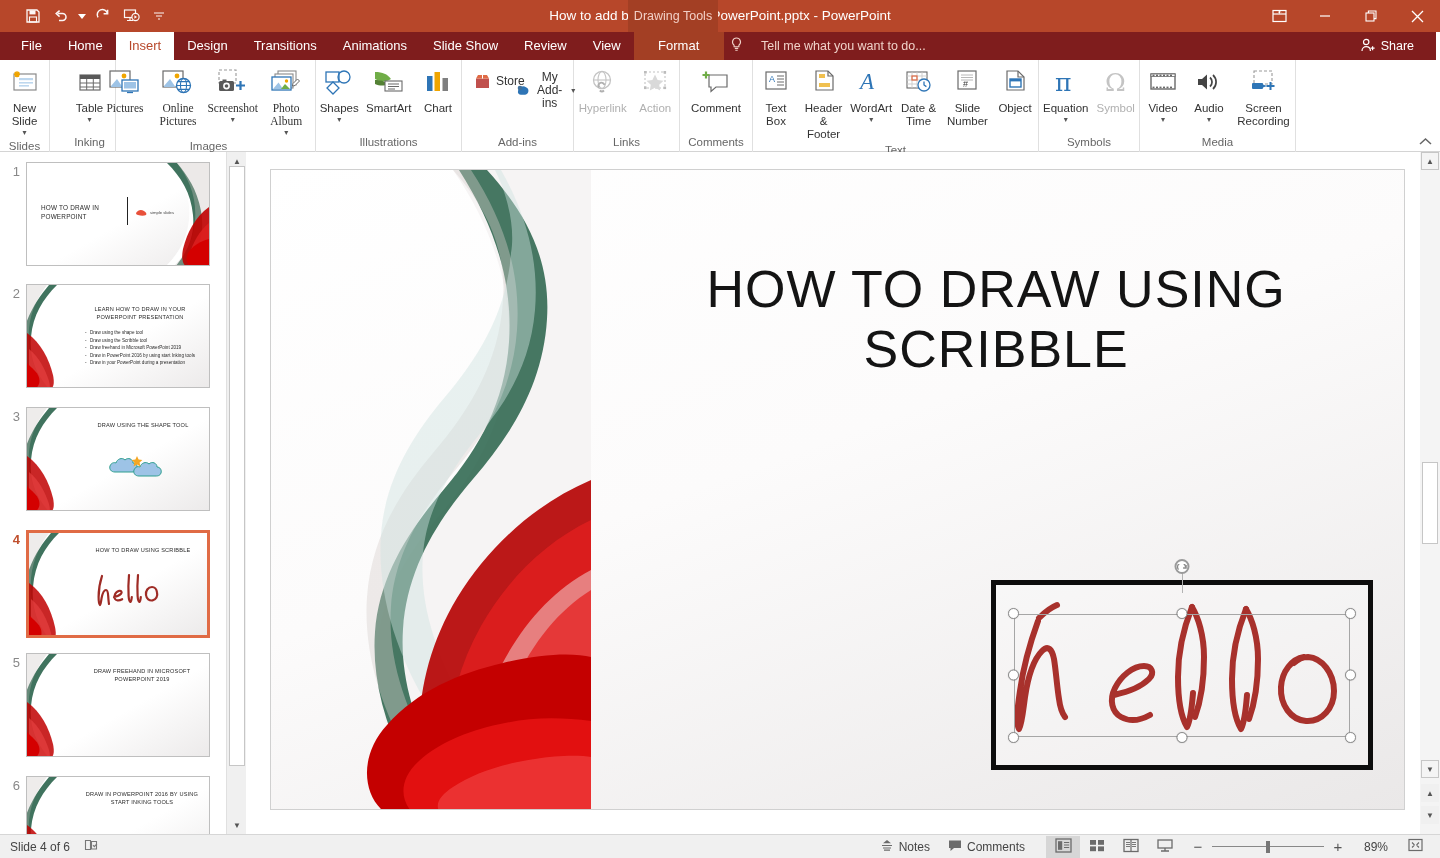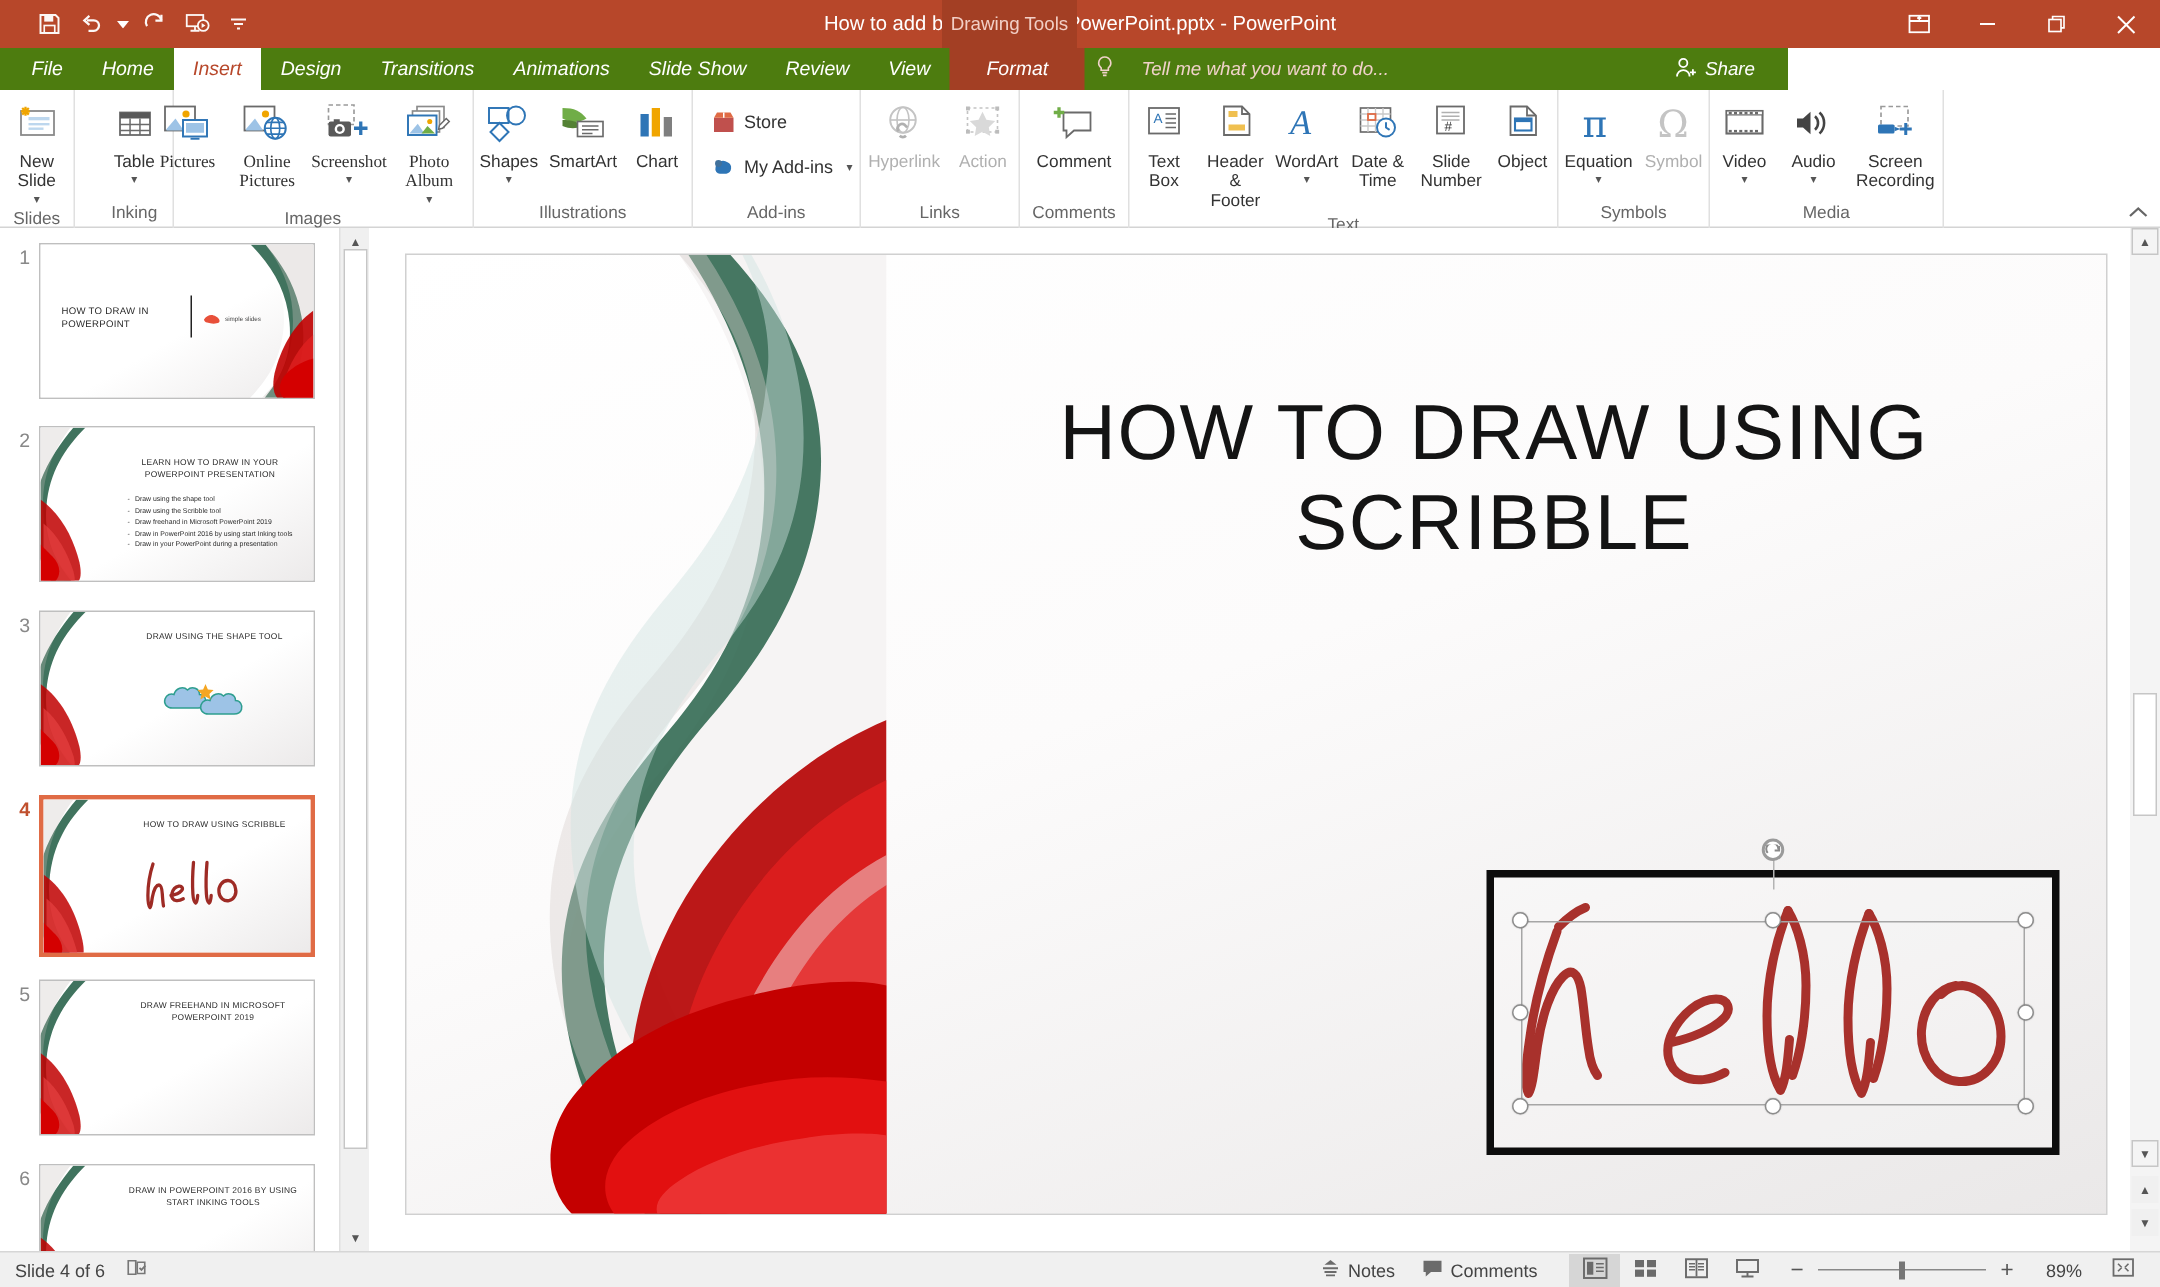--- a/index.html
+++ b/index.html
@@ -34,23 +34,22 @@
     display: flex; align-items: center; justify-content: center;
   }
   .win-controls { position: absolute; right: 0; top: 0; height: 32px; display: flex; }
   .win-btn {
     width: 46px; height: 32px; display: flex; align-items: center; justify-content: center;
     color: #fff;
   }
 
   
   .tabbar {
-    position: absolute; top: 32px; left: 0; width: 1192px; height: 28px;
-    background: #4d7c0f;
-    font-style: italic;
+    position: absolute; top: 32px; left: 0; width: 1436px; height: 28px;
+    background: #7f1d1d;
   }
   .tabs { position: absolute; left: 8px; top: 0; height: 28px; display: flex; align-items: stretch; }
   .tab {
     padding: 0 13px; height: 28px; line-height: 28px;
     color: #fff; font-size: 13px; white-space: nowrap;
   }
   .tab.active { background: #fff; color: #b7472a; }
   .tab.ctx-format {
     background: #a33f24; color: #fff; width: 90px; text-align: center; padding: 0;
   }
@@ -446,21 +445,21 @@
                 <rect x="19.5" y="10" width="5.5" height="13" fill="#7f7f7f"></rect>
               </svg>
           </span>
           <span class="lbl">Chart</span>
         </div>
       </div>
       <div class="glabel">Illustrations</div>
     </div>
 
     <div class="rgroup" style="left:462px; width:112px;">
-      <div class="items" style="flex-direction:column; padding-left:8px; padding-top:8px; gap:4px;">
+      <div class="items" style="flex-direction:row; padding-left:8px; padding-top:8px; gap:4px;">
         <div class="ritem small">
           <span class="ico">
             <svg width="17" height="17" viewBox="0 0 17 17">
                 <path d="M2 5.5h13V15H2z" fill="#c0504d"></path>
                 <path d="M2 5.5L4 2h9l2 3.5z" fill="#e06b45"></path>
                 <path d="M8.5 2v3.5" stroke="#fff" stroke-width="1"></path>
               </svg>
           </span>
           <span class="lbl">Store</span>
         </div>

